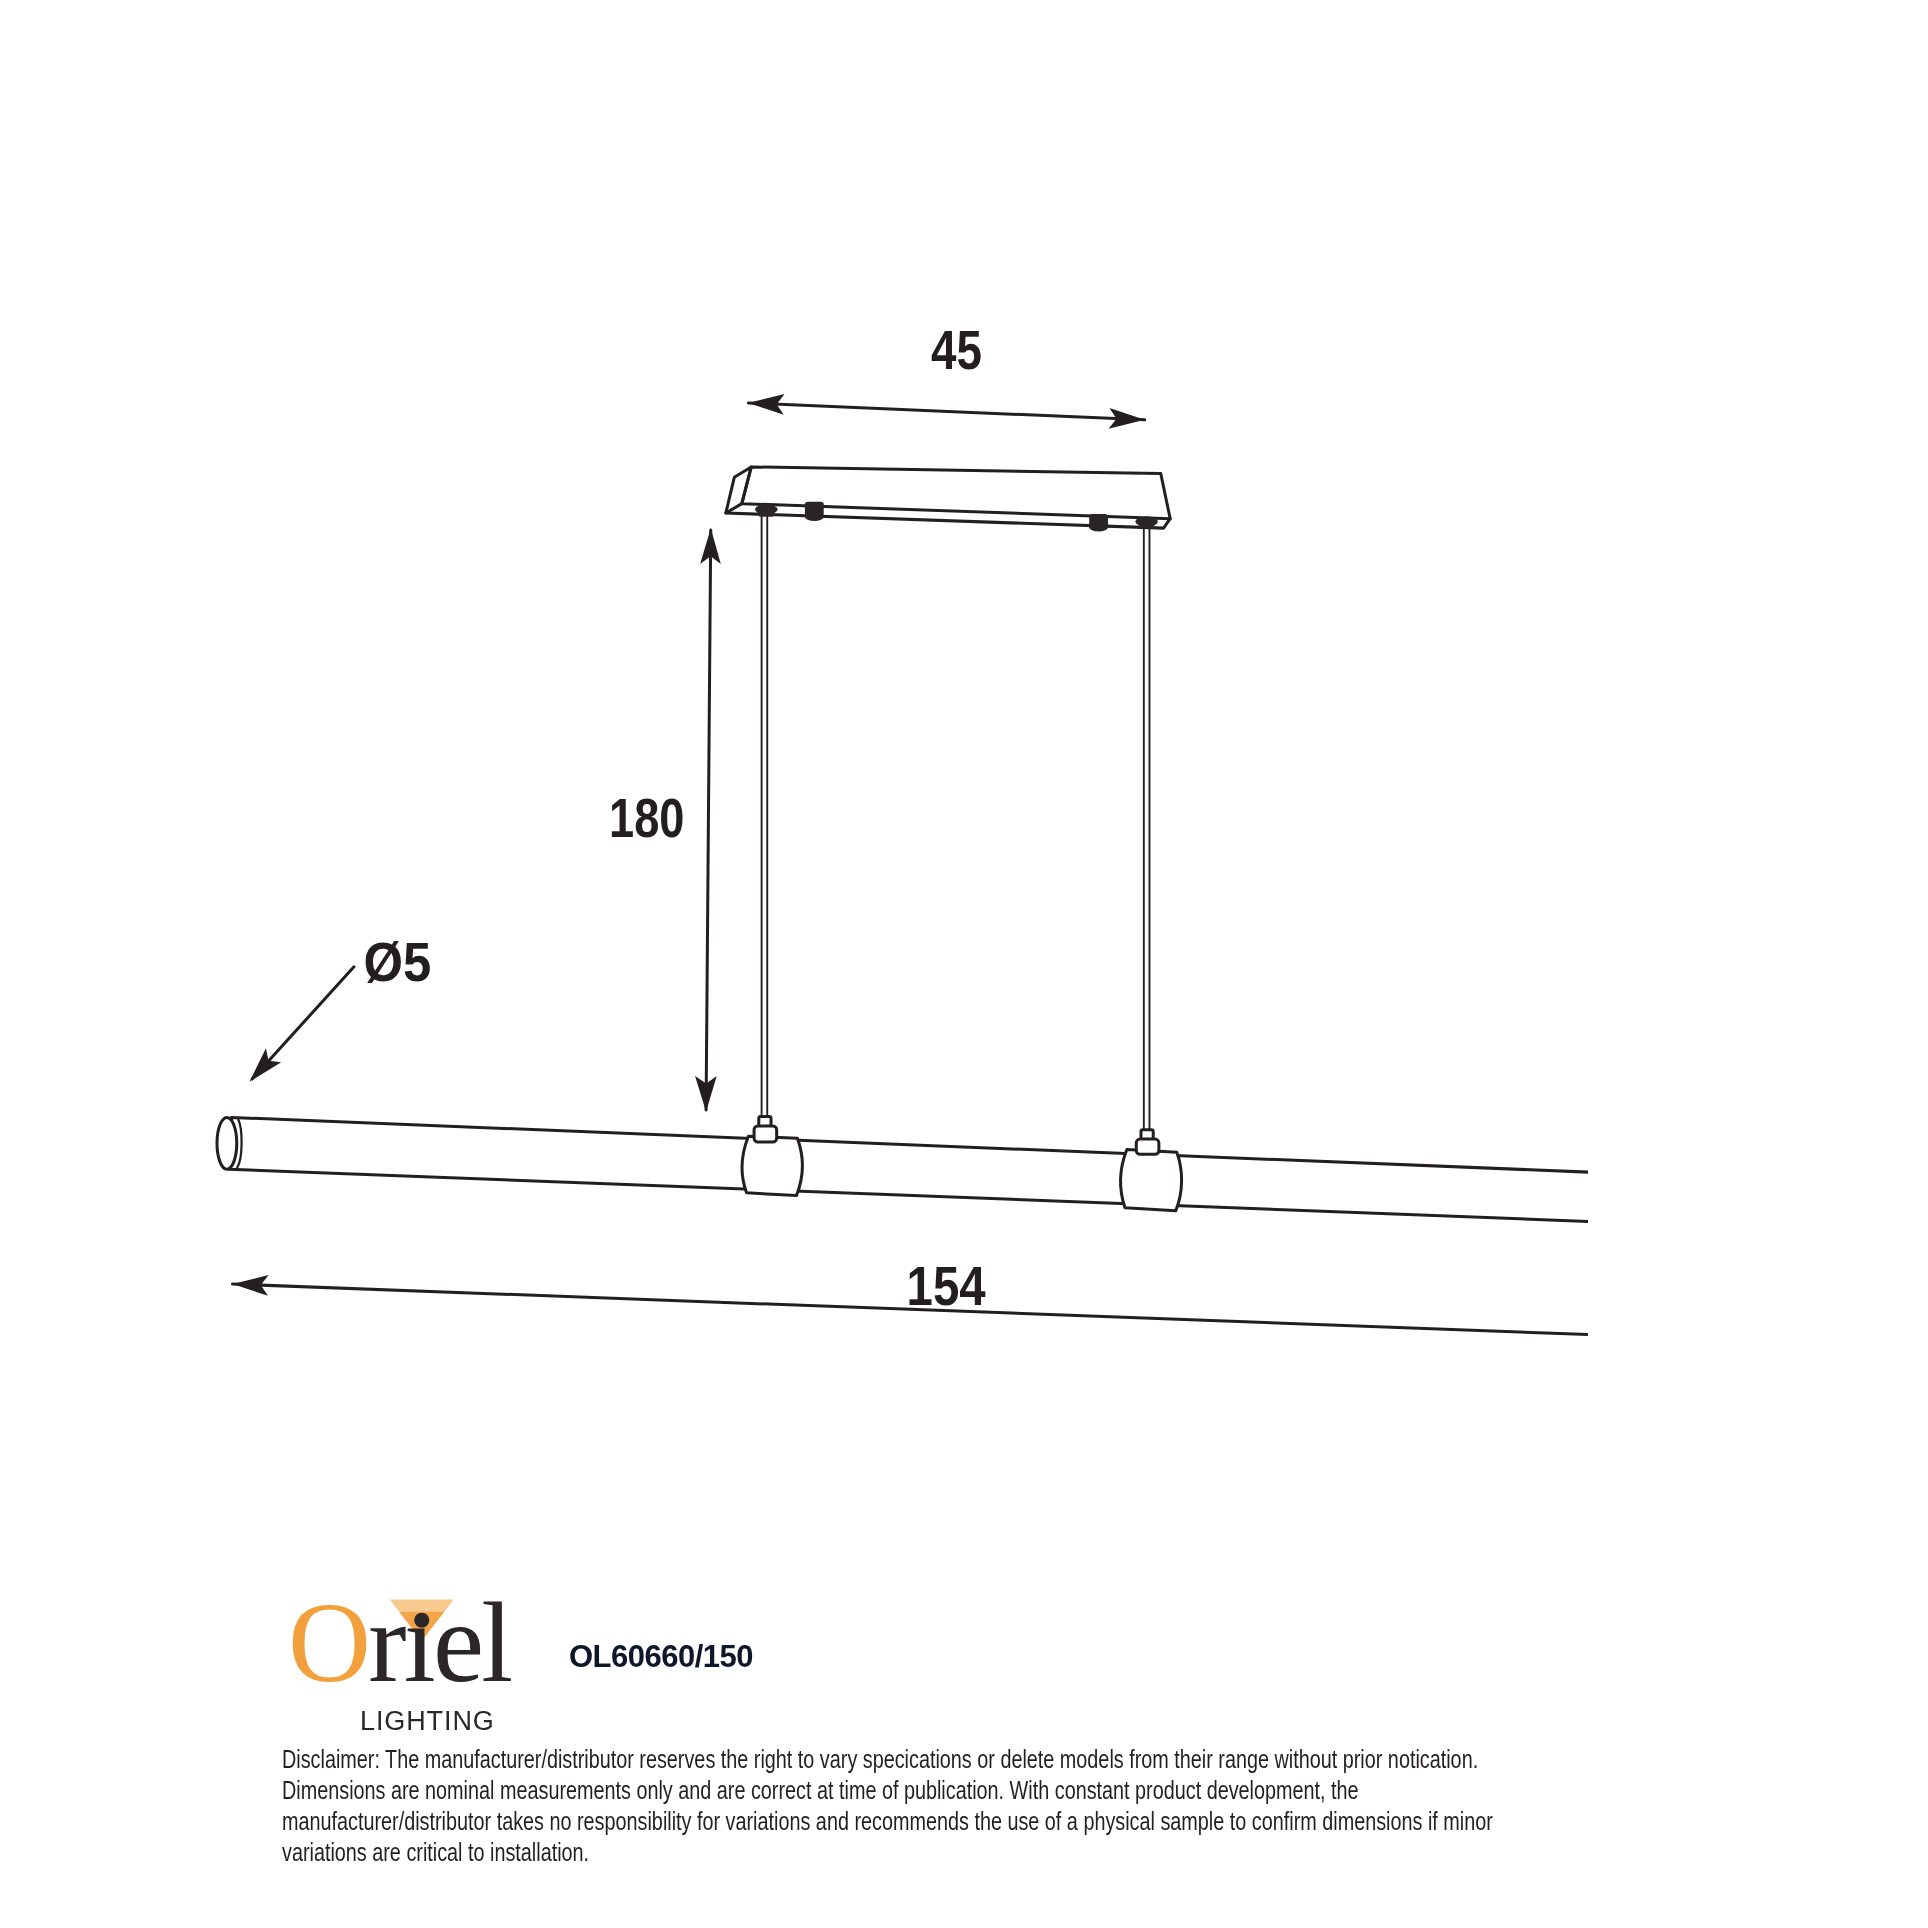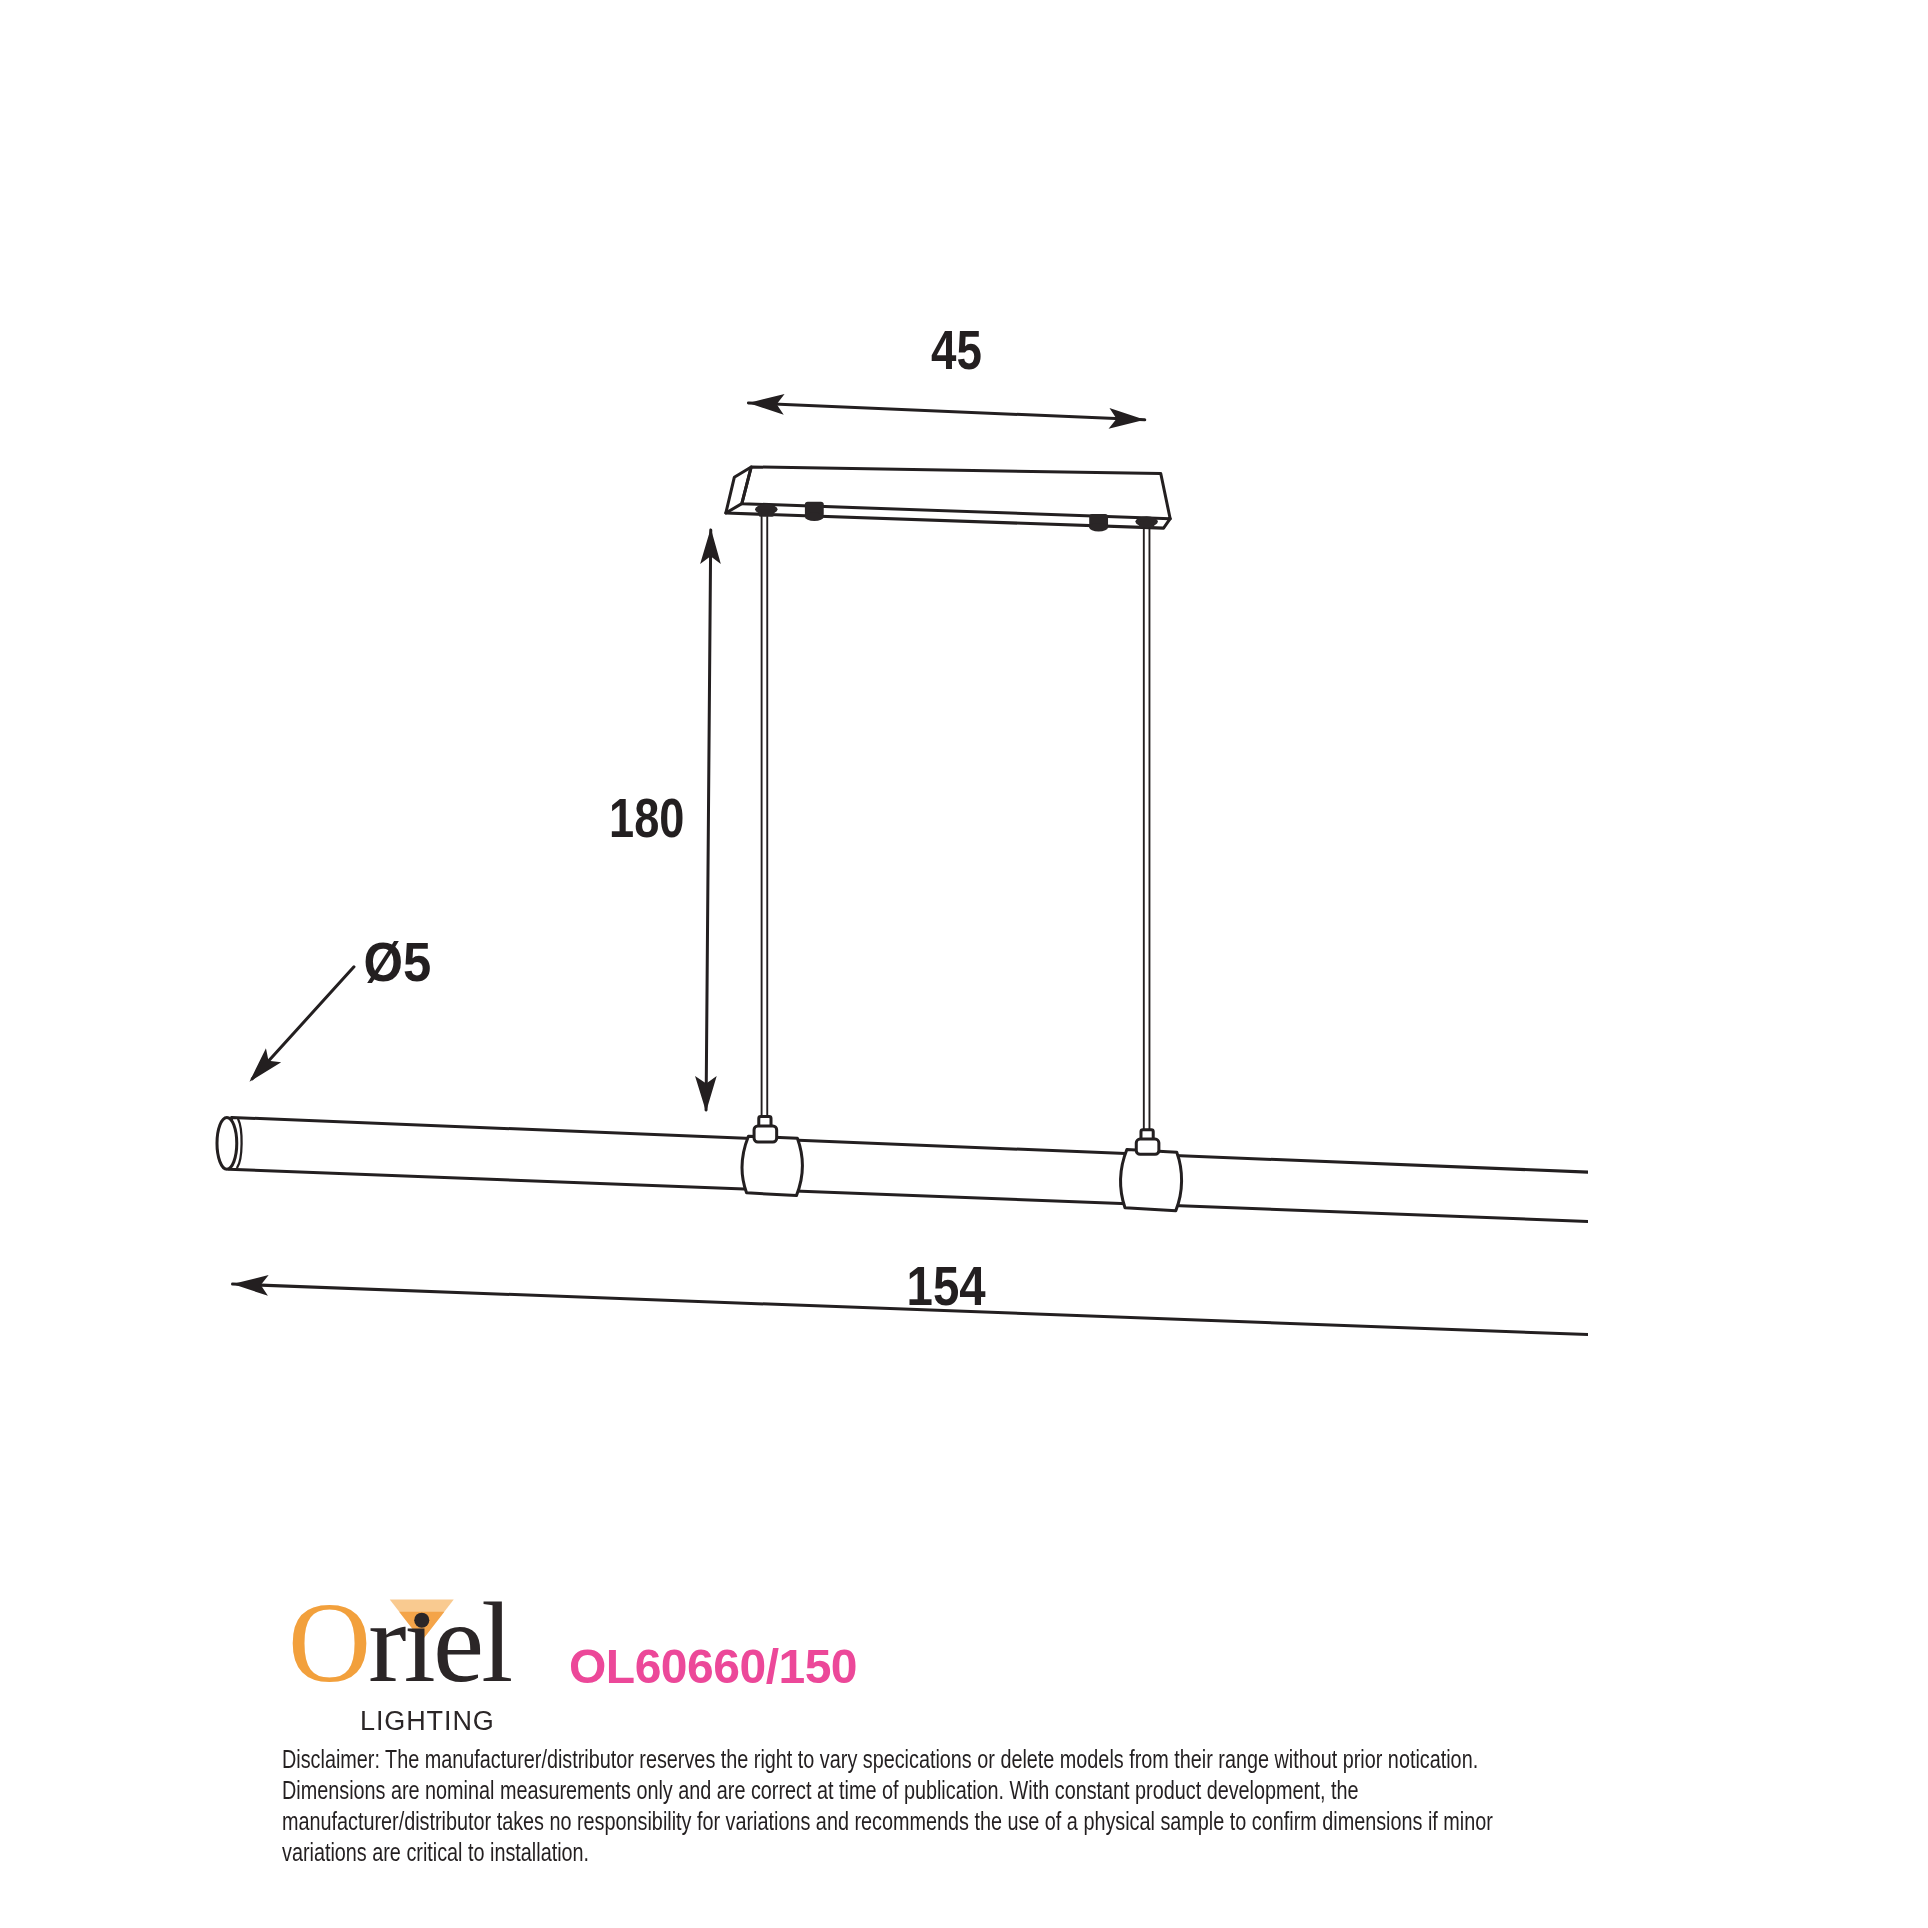--- a/index.html
+++ b/index.html
@@ -4,21 +4,21 @@
 <style>
   html,body{margin:0;padding:0;background:#ffffff;}
   #canvas{position:relative;width:1588px;height:1928px;background:#ffffff;overflow:hidden;
           font-family:"Liberation Sans",sans-serif;color:#231F20;}
   #drawing{position:absolute;left:0;top:0;}
   .dim-label{font-family:"Liberation Sans",sans-serif;font-weight:bold;font-size:58px;fill:#231F20;}
   .logo{position:absolute;left:288px;top:1585px;z-index:2;}
   .brand-name{font-family:"Liberation Serif",serif;font-size:115px;line-height:1;letter-spacing:-2.8px;color:#2B2627;white-space:nowrap;}
   .brand-initial{color:#F2A03C;}
   .brand-tagline{font-family:"Liberation Sans",sans-serif;font-size:27px;letter-spacing:0.9px;color:#2B2627;margin-left:72px;margin-top:5.6px;white-space:nowrap;}
-  .product-code{position:absolute;left:569px;top:1639px;font-weight:bold;font-size:48px;letter-spacing:-0.5px;color:#ec4899;white-space:nowrap;z-index:2;}
+  .product-code{position:absolute;left:569px;top:1639px;font-weight:bold;font-size:31px;letter-spacing:-0.5px;color:#0f172a;white-space:nowrap;z-index:2;}
   .disclaimer{position:absolute;left:282px;top:1744px;font-size:25.4px;line-height:31px;color:#231F20;
               transform:scaleX(0.78);transform-origin:left top;z-index:2;}
   .disclaimer div{white-space:nowrap;}
 </style>
 </head>
 <body>
 
 <div id="canvas">
 
   <svg id="drawing" width="1928" height="1928" viewBox="0 0 2048 2048" stroke="#231F20" fill="none" stroke-width="3.2" stroke-linecap="round" stroke-linejoin="round">

